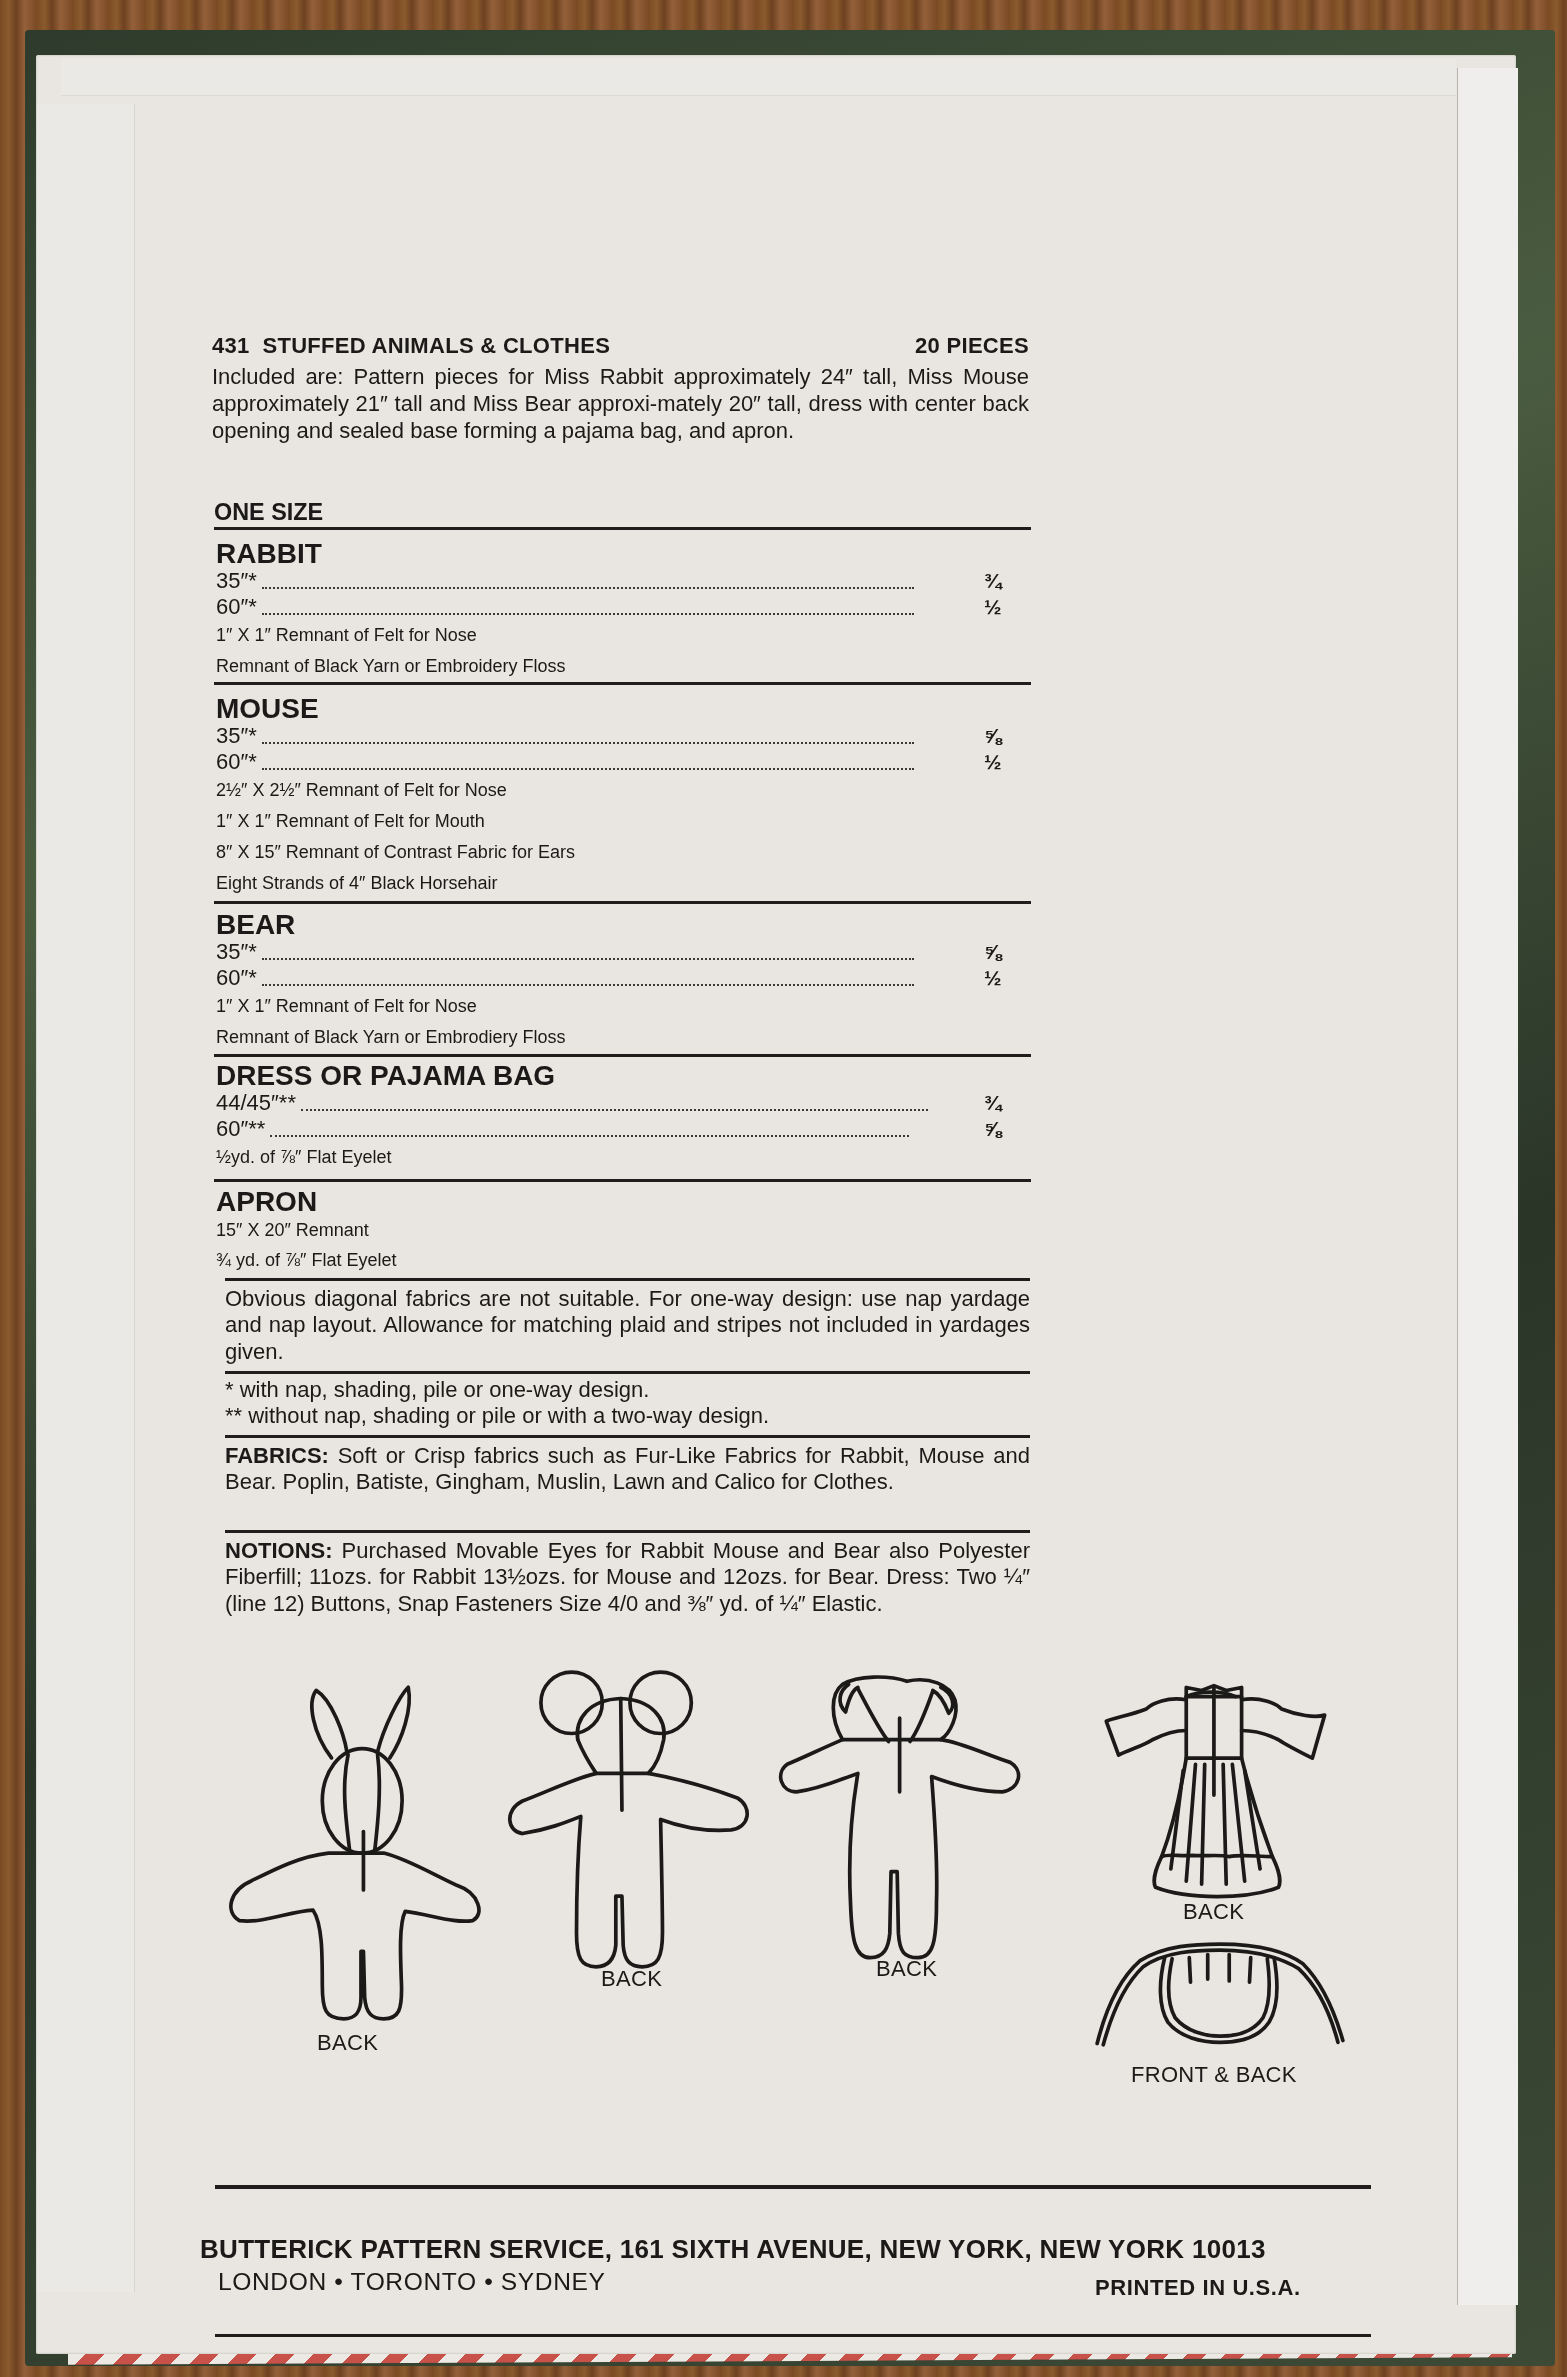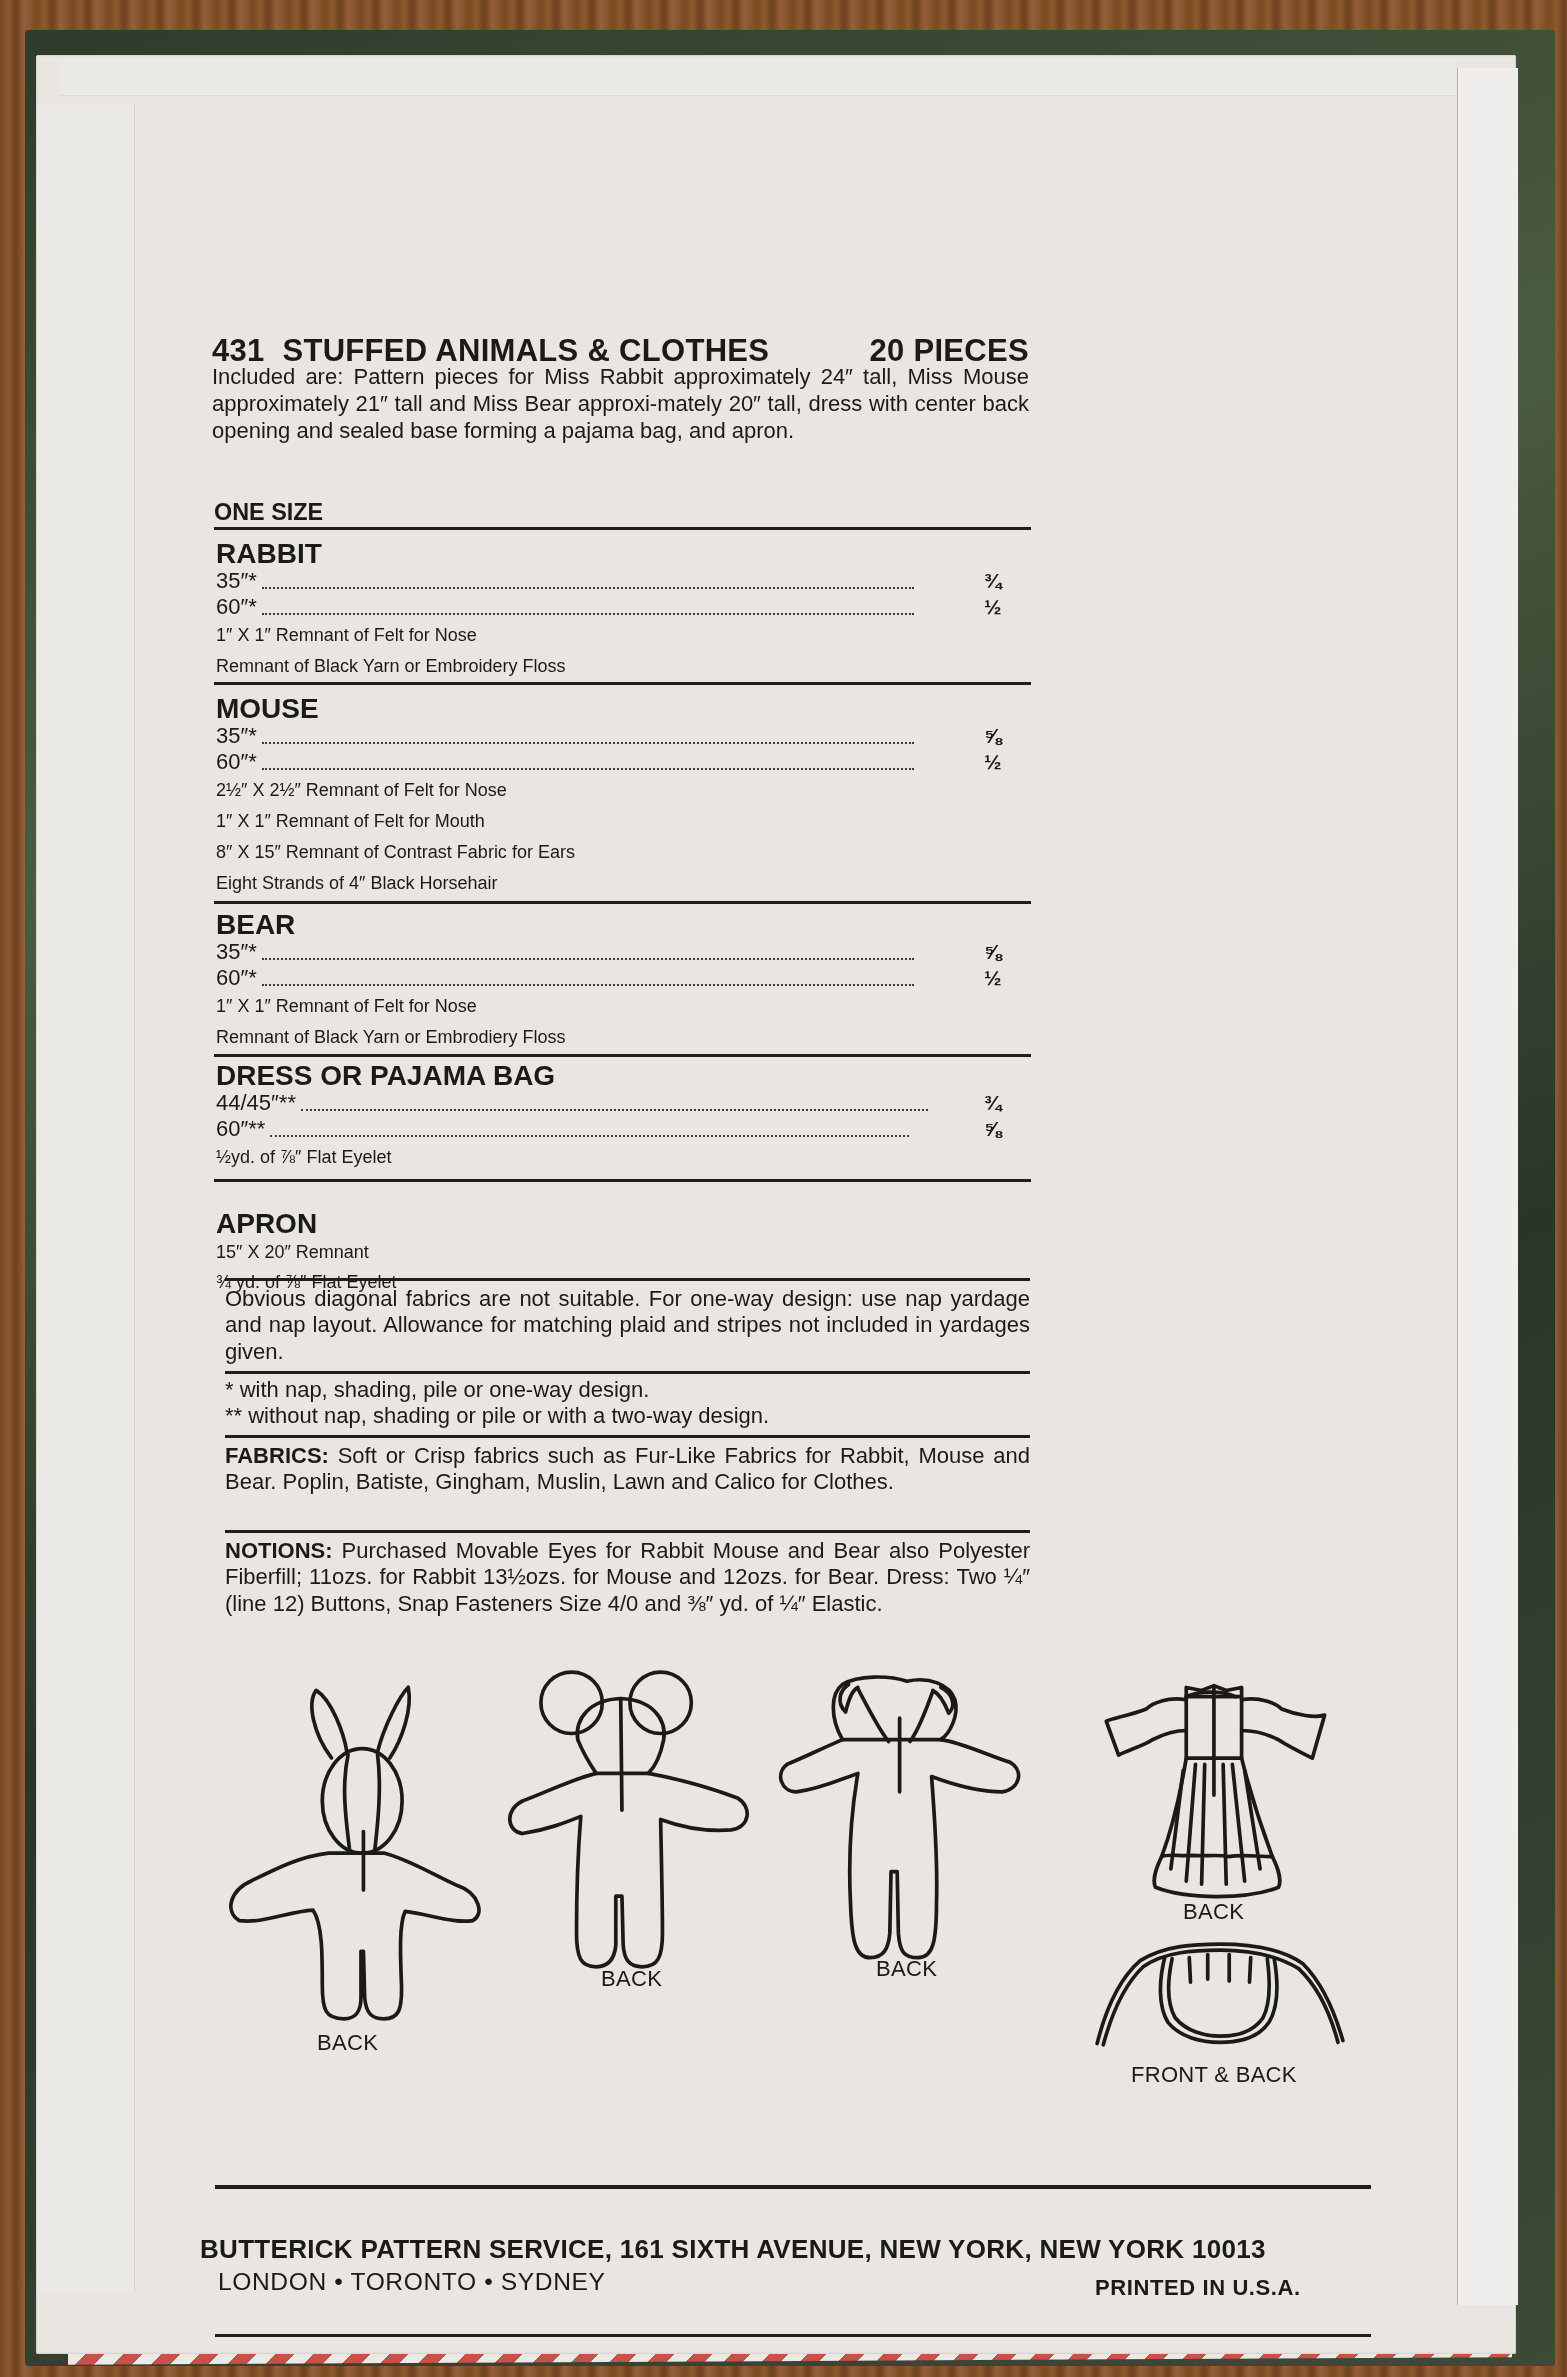--- a/index.html
+++ b/index.html
@@ -39,21 +39,21 @@
     position: absolute; left: 61px; top: 59px; width: 1395px; height: 37px;
     background: #ebe9e6; border-bottom: 1.2px solid #dedad4;
   }
   .content {
     position: absolute; left: 0; top: 0; width: 100%; height: 100%;
     color: #1b1a18;
   }
   .title-row {
     position: absolute; left: 212px; top: 333px; width: 817px;
     display: flex; justify-content: space-between; align-items: flex-end;
-    font-weight: bold; font-size: 31px; letter-spacing: 0.3px;
+    font-weight: bold; font-size: 22px; letter-spacing: 0.3px;
   }
   .intro {
     position: absolute; left: 212px; top: 363px; width: 817px;
     font-size: 22px; line-height: 27px; text-align: justify;
   }
   .size-head {
     position: absolute; left: 214px; top: 499px;
     font-weight: bold; font-size: 23.4px;
   }
   .rule { position: absolute; left: 214px; width: 817px; height: 2.5px; background: #1f1e1c; }
@@ -180,21 +180,21 @@
     </div>
     <div class="yard-row" style="position:relative;">
       <span class="w">60″**</span>
       <span class="dots" style="width:639px;"></span>
       <span class="amt">⅝</span>
     </div>
     <div class="note">½yd. of ⅞″ Flat Eyelet</div>
   </div>
   <div class="rule" style="top:1179px;"></div>
 
-  <div class="section" style="top:1188px;margin-top:22px;">
+  <div class="section" style="top:1188px;">
     <div class="head">APRON</div>
     <div class="note" style="line-height:29.5px;">15″ X 20″ Remnant</div>
     <div class="note" style="line-height:29.5px;">¾ yd. of ⅞″ Flat Eyelet</div>
   </div>
   <div class="rule" style="top:1278px; left:225px; width:805px;"></div>
 
   <div class="para" style="top:1286px;">Obvious diagonal fabrics are not suitable. For one-way design: use nap yardage and nap layout. Allowance for matching plaid and stripes not included in yardages given.</div>
   <div class="rule" style="top:1371px; left:225px; width:805px;"></div>
 
   <div class="para" style="top:1377px; text-align:left;">

